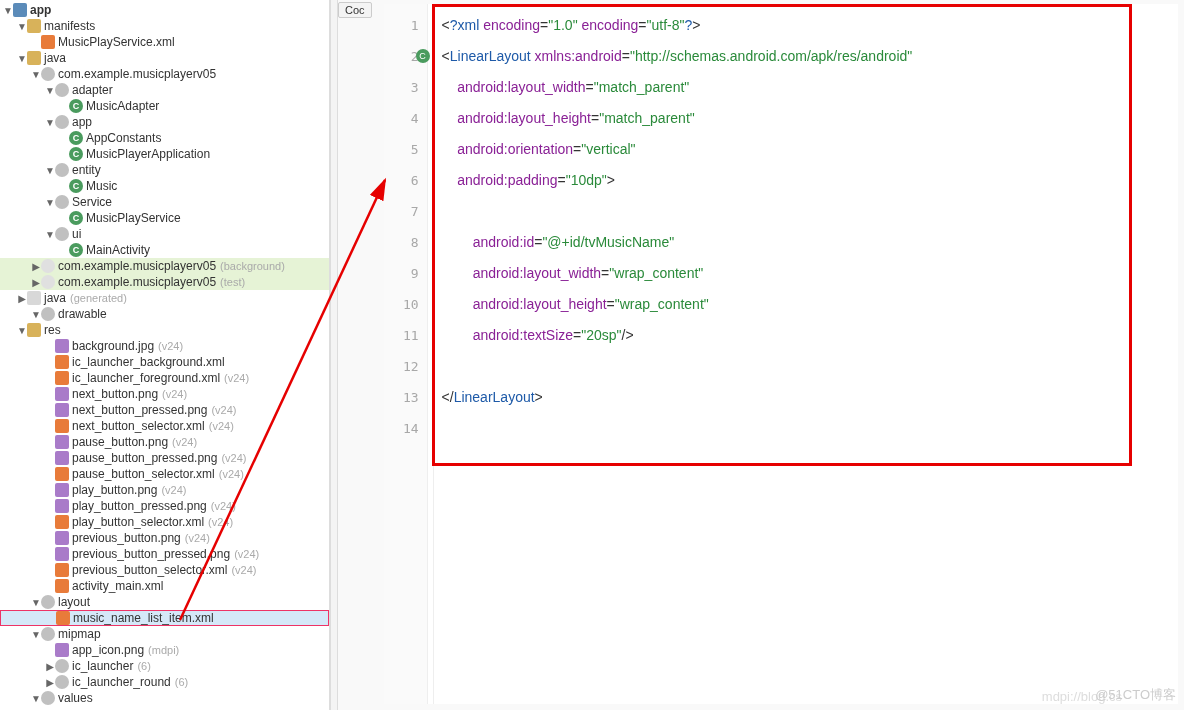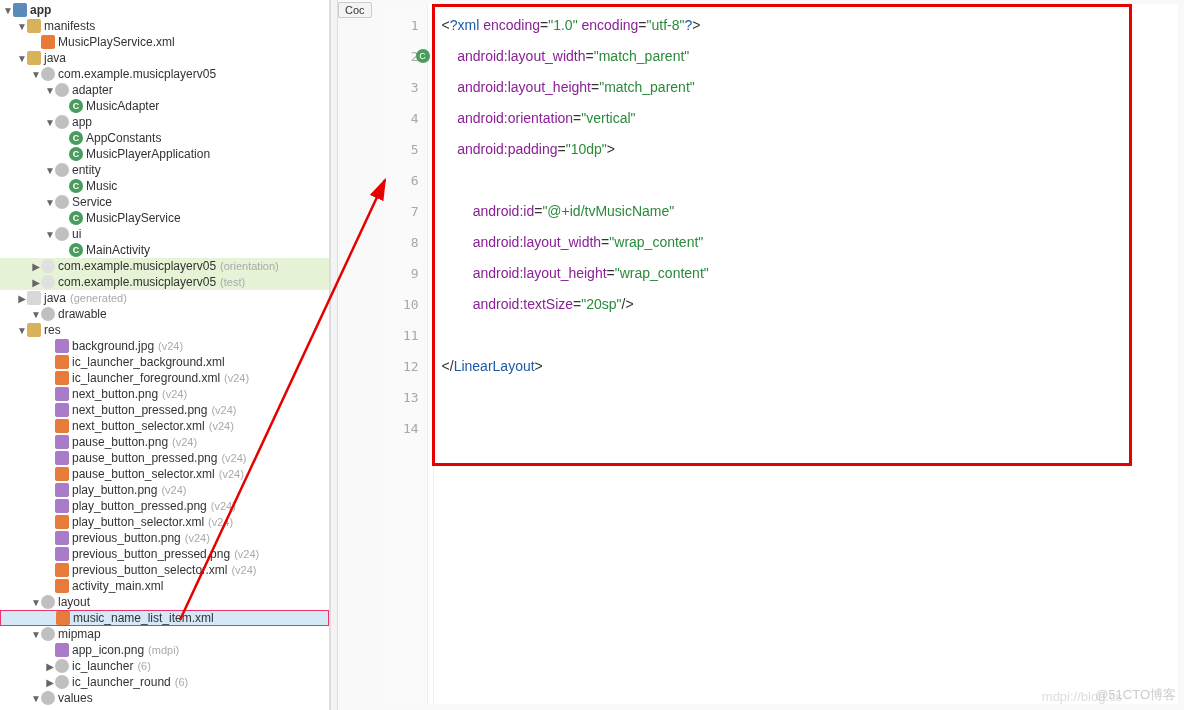--- a/index.html
+++ b/index.html
@@ -148,21 +148,21 @@
         <span class="ind" style="width: 58px;"></span>
         <span class="arrow none"></span>
         <span class="ico c">C</span>
         <span class="lbl">MainActivity</span>
       </div>
       <div class="tree-row sel-green">
         <span class="ind" style="width: 30px;"></span>
         <span class="arrow closed"></span>
         <span class="ico pkg-g"></span>
         <span class="lbl">com.example.musicplayerv05</span>
-        <span class="hint">(orientation)</span>
+        <span class="hint">(background)</span>
       </div>
       <div class="tree-row sel-green">
         <span class="ind" style="width: 30px;"></span>
         <span class="arrow closed"></span>
         <span class="ico pkg-g"></span>
         <span class="lbl">com.example.musicplayerv05</span>
         <span class="hint">(test)</span>
       </div>
       <div class="tree-row">
         <span class="ind" style="width: 16px;"></span>
@@ -357,20 +357,21 @@
           <div class="ln">9</div>
           <div class="ln">10</div>
           <div class="ln">11</div>
           <div class="ln">12</div>
           <div class="ln">13</div>
           <div class="ln">14</div>
         </div>
       <div class="code-col" id="codecol">
         <div class="fold-line"></div>
       <div class="cl"><span class="txt">&lt;</span><span class="tag">?xml </span><span class="attr">encoding</span><span class="txt">=</span><span class="val">"1.0"</span><span class="txt"> </span><span class="attr">encoding</span><span class="txt">=</span><span class="val">"utf-8"</span><span class="tag">?</span><span class="txt">&gt;</span></div>
+          <div class="cl"><span class="txt">&lt;</span><span class="tag">LinearLayout </span><span class="attr">xmlns:android</span><span class="txt">=</span><span class="val">"http://schemas.android.com/apk/res/android"</span></div>
           <div class="cl"><span class="txt">    </span><span class="attr">android:layout_width</span><span class="txt">=</span><span class="val">"match_parent"</span></div>
           <div class="cl"><span class="txt">    </span><span class="attr">android:layout_height</span><span class="txt">=</span><span class="val">"match_parent"</span></div>
           <div class="cl"><span class="txt">    </span><span class="attr">android:orientation</span><span class="txt">=</span><span class="val">"vertical"</span></div>
           <div class="cl"><span class="txt">    </span><span class="attr">android:padding</span><span class="txt">=</span><span class="val">"10dp"</span><span class="txt">&gt;</span></div>
           <div class="cl"></div>
           <div class="cl"><span class="txt">        </span><span class="attr">android:id</span><span class="txt">=</span><span class="val">"@+id/tvMusicName"</span></div>
           <div class="cl"><span class="txt">        </span><span class="attr">android:layout_width</span><span class="txt">=</span><span class="val">"wrap_content"</span></div>
           <div class="cl"><span class="txt">        </span><span class="attr">android:layout_height</span><span class="txt">=</span><span class="val">"wrap_content"</span></div>
           <div class="cl"><span class="txt">        </span><span class="attr">android:textSize</span><span class="txt">=</span><span class="val">"20sp"</span><span class="txt">/&gt;</span></div>
           <div class="cl"></div>

